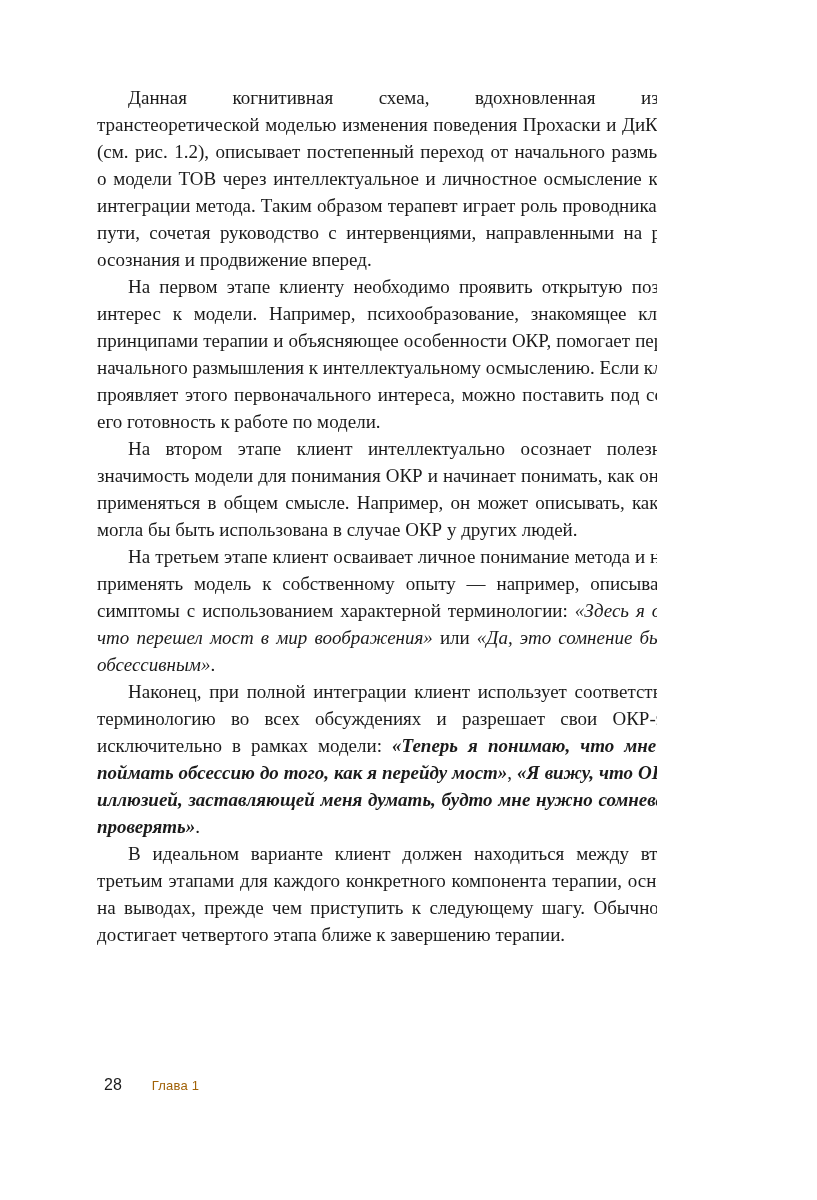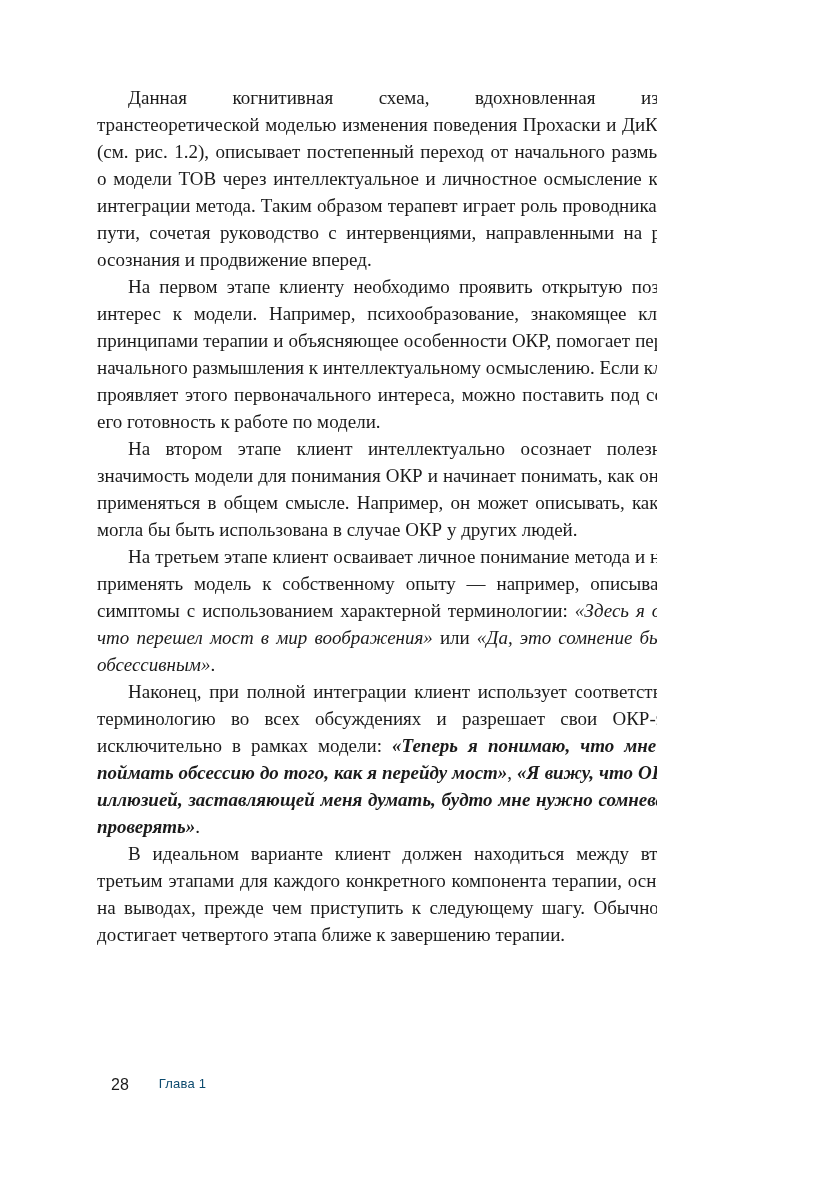--- a/index.html
+++ b/index.html
@@ -39,34 +39,34 @@
   .run-italic {
     font-style: italic;
     font-weight: normal;
   }
   .run-bold-italic {
     font-style: italic;
     font-weight: bold;
   }
   .page-footer {
     position: absolute;
-    left: 111px;
+    left: 104px;
     top: 1076px;
     display: flex;
-    align-items: flex-start;
+    align-items: center;
     gap: 30px;
     font-family: "Liberation Sans", "DejaVu Sans", sans-serif;
   }
   .page-number {
     font-size: 16px;
     color: #1b1b1b;
   }
   .chapter-label {
     font-size: 13px;
-    color: #0c4a6e;
+    color: #a16207;
     letter-spacing: 0.2px;
   }
 </style>
 </head>
 <body>
 
 <div class="book-page">
   <div class="page-content" id="page-content">
       <p class="para"><span class="run-normal">Данная когнитивная схема, вдохновленная известной транстеоретической моделью изменения поведения Прохаски и ДиКлементе (см. рис. 1.2), описывает постепенный переход от начального размышления о модели ТОВ через интеллектуальное и личностное осмысление к полной интеграции метода. Таким образом терапевт играет роль проводника на этом пути, сочетая руководство с интервенциями, направленными на развитие осознания и продвижение вперед.</span></p>
       <p class="para"><span class="run-normal">На первом этапе клиенту необходимо проявить открытую позицию и интерес к модели. Например, психообразование, знакомящее клиента с принципами терапии и объясняющее особенности ОКР, помогает перейти от начального размышления к интеллектуальному осмыслению. Если клиент не проявляет этого первоначального интереса, можно поставить под сомнение его готовность к работе по модели.</span></p>

